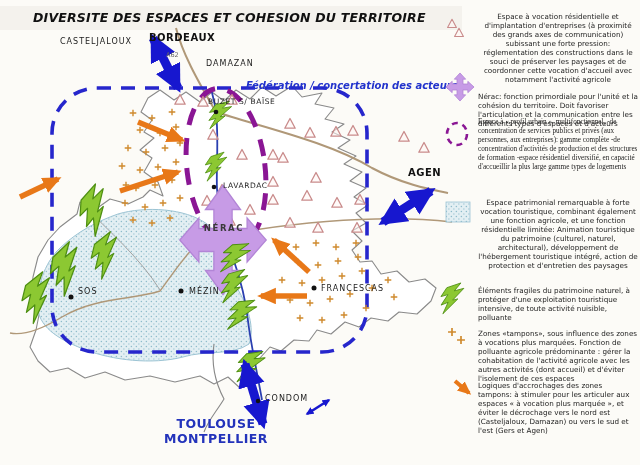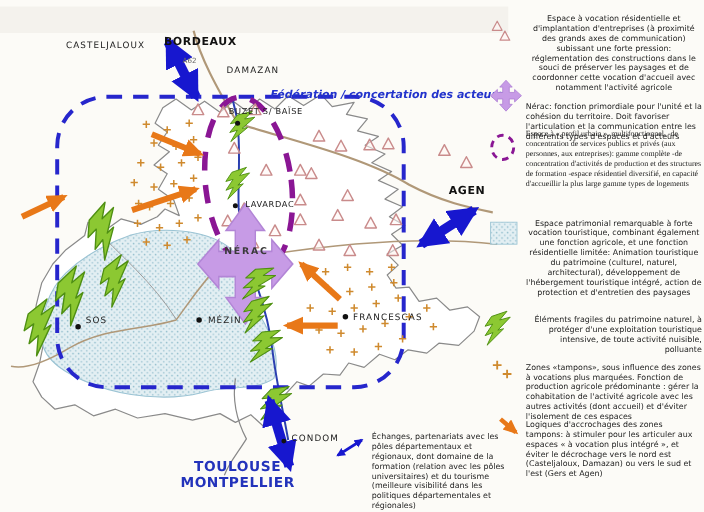--- a/index.html
+++ b/index.html
@@ -22,20 +22,21 @@
   .bolt{fill:#8cc832;stroke:#4e8f12;stroke-width:1;stroke-linejoin:round;}
   .legend{position:absolute;left:478px;top:0;width:160px;color:#1d1d1d;}
   .legend-item{position:absolute;left:0;font-size:7.2px;line-height:1.25;}
   .note{position:absolute;left:338px;top:392px;width:126px;font-size:7.2px;line-height:1.26;color:#1d1d1d;}
 </style>
 </head>
 <body>
 
 <div class="stage">
   <div class="title-band"></div>
+  <div class="title">DIVERSITE DES ESPACES ET COHESION DU TERRITOIRE</div>
 
   <svg id="map-svg" width="640" height="465" viewBox="0 0 640 465">
     <defs>
       <pattern id="dots" width="5" height="5" patternUnits="userSpaceOnUse">
         <rect width="5" height="5" fill="#e3eff3"></rect>
         <circle cx="1.4" cy="1.4" r="0.75" fill="#8fbccb"></circle>
         <circle cx="3.9" cy="3.9" r="0.75" fill="#a5c9d6"></circle>
       </pattern>
       <path id="crossArrow" d="M 0,-52 L -21,-29 L -11,-29 L -11,-11 L -29,-11 L -29,-21 L -52,0 L -29,21 L -29,11 L -11,11 L -11,29 L -21,29 L 0,52 L 21,29 L 11,29 L 11,11 L 29,11 L 29,21 L 52,0 L 29,-21 L 29,-11 L 11,-11 L 11,-29 L 21,-29 Z"></path>
       <marker id="mo" markerWidth="4" markerHeight="3.4" refX="2.7" refY="1.5" orient="auto">
@@ -220,19 +221,18 @@
         <path class="plus" transform="translate(461,340) scale(1.2)" d="M-3.3,0H3.3M0,-3.3V3.3"></path>
       </g>
     </g>
   </svg>
 
   <div class="legend">
     <div class="legend-item" style="top:12px;text-align:center;">Espace à vocation résidentielle et d'implantation d'entreprises (à proximité des grands axes de communication) subissant une forte pression: réglementation des constructions dans le souci de préserver les paysages et de coordonner cette vocation d'accueil avec notamment l'activité agricole</div>
     <div class="legend-item" style="top:72px;margin-top:20px;">Nérac: fonction primordiale pour l'unité et la cohésion du territoire. Doit favoriser l'articulation et la communication entre les différents types d'espaces et d'acteurs</div>
     <div class="legend-item" style="top:118px;font-family:Liberation Serif, serif;">Espace à « profil urbain », multifonctionnel, -de concentration de services publics et privés (aux personnes, aux entreprises): gamme complète -de concentration d'activités de production et des structures de formation -espace résidentiel diversifié, en capacité d'accueillir la plus large gamme types de logements</div>
     <div class="legend-item" style="top:198px;text-align:center;">Espace patrimonial remarquable à forte vocation touristique, combinant également une fonction agricole, et une fonction résidentielle limitée: Animation touristique du patrimoine (culturel, naturel, architectural), développement de l'hébergement touristique intégré, action de protection et d'entretien des paysages</div>
-    <div class="legend-item" style="top:286px;text-align:right;">Éléments fragiles du patrimoine naturel, à protéger d'une exploitation touristique intensive, de toute activité nuisible, polluante</div>
-    <div class="legend-item" style="top:329px;">Zones «tampons», sous influence des zones à vocations plus marquées. Fonction de production agricole prédominante : gérer la cohabitation de l'activité agricole avec les autres activités (dont accueil) et d'éviter l'isolement de ces espaces</div>
-    <div class="legend-item" style="top:381px;">Logiques d'accrochages des zones tampons: à stimuler pour les articuler aux espaces « à vocation plus intégré », et éviter le décrochage vers le nord est (Casteljaloux, Damazan) ou vers le sud et l'est (Gers et Agen)</div>
+    <div class="legend-item" style="top:286px;">Éléments fragiles du patrimoine naturel, à protéger d'une exploitation touristique intensive, de toute activité nuisible, polluante</div>
+    <div class="legend-item" style="top:329px;">Zones «tampons», sous influence des zones à vocations plus marquées. Fonction de polluante agricole prédominante : gérer la cohabitation de l'activité agricole avec les autres activités (dont accueil) et d'éviter l'isolement de ces espaces</div>
+    <div class="legend-item" style="top:381px;">Logiques d'accrochages des zones tampons: à stimuler pour les articuler aux espaces « à vocation plus marquée », et éviter le décrochage vers le nord est (Casteljaloux, Damazan) ou vers le sud et l'est (Gers et Agen)</div>
   </div>
 
-  <div class="note">Échanges, partenariats avec les pôles départementaux et régionaux, dont domaine de la formation (relation avec les pôles universitaires) et du tourisme (meilleure visibilité dans les politiques départementales et régionales)</div>
 </div>
 
 </body></html>

